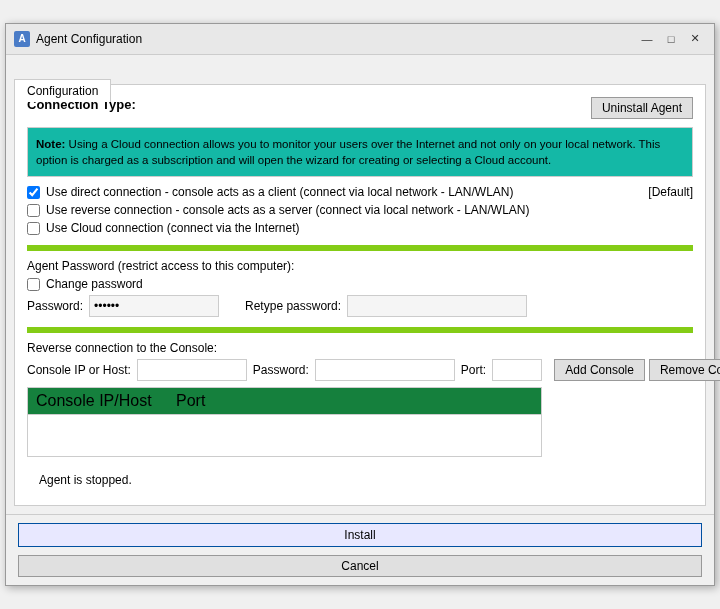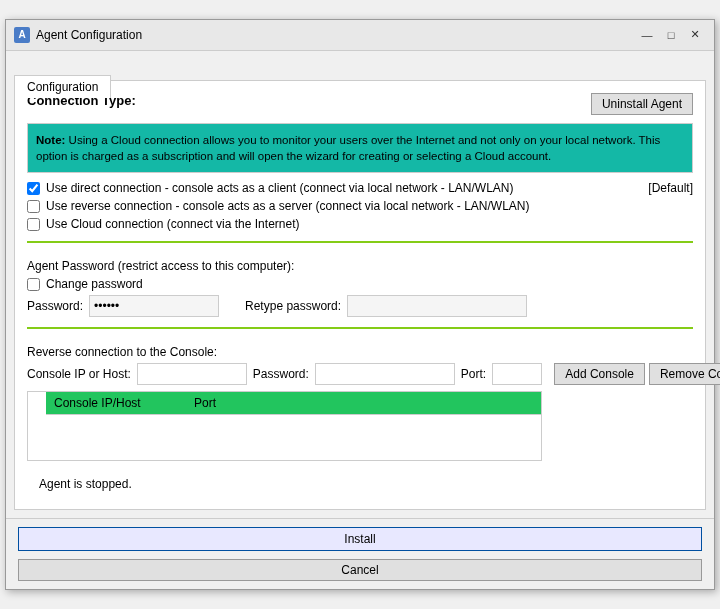--- a/index.html
+++ b/index.html
@@ -136,23 +136,23 @@
     .checkbox-row input[type="checkbox"] {
       width: 13px;
       height: 13px;
       cursor: pointer;
     }
     .default-label {
       margin-left: auto;
       font-size: 12px;
     }
     .divider-section {
-      border-top: 2px solid #84cc16;
+      border-top: 6px solid #84cc16;
       margin: 10px 0;
-      padding-top: 16px;
+      padding-top: 8px;
     }
     .field-row {
       display: flex;
       align-items: center;
       gap: 6px;
       margin-bottom: 6px;
     }
     .field-label {
       font-size: 12px;
       white-space: nowrap;
@@ -191,25 +191,24 @@
     }
     .console-table {
       width: 100%;
       border: 1px solid #ccc;
       background: white;
       height: 70px;
       font-size: 12px;
     }
     .console-table-header {
       display: flex;
-      background: #22c55e;
+      background: #15803d;
       border-bottom: 1px solid #ccc;
       padding: 2px 4px;
-      font-size: 12px;
-      margin-left: 18px;
+      font-size: 16px;
     }
     .console-table-col1 {
       width: 140px;
       padding: 2px 4px;
     }
     .console-table-col2 {
       padding: 2px 4px;
     }
     .console-table-body {
       height: 50px;

